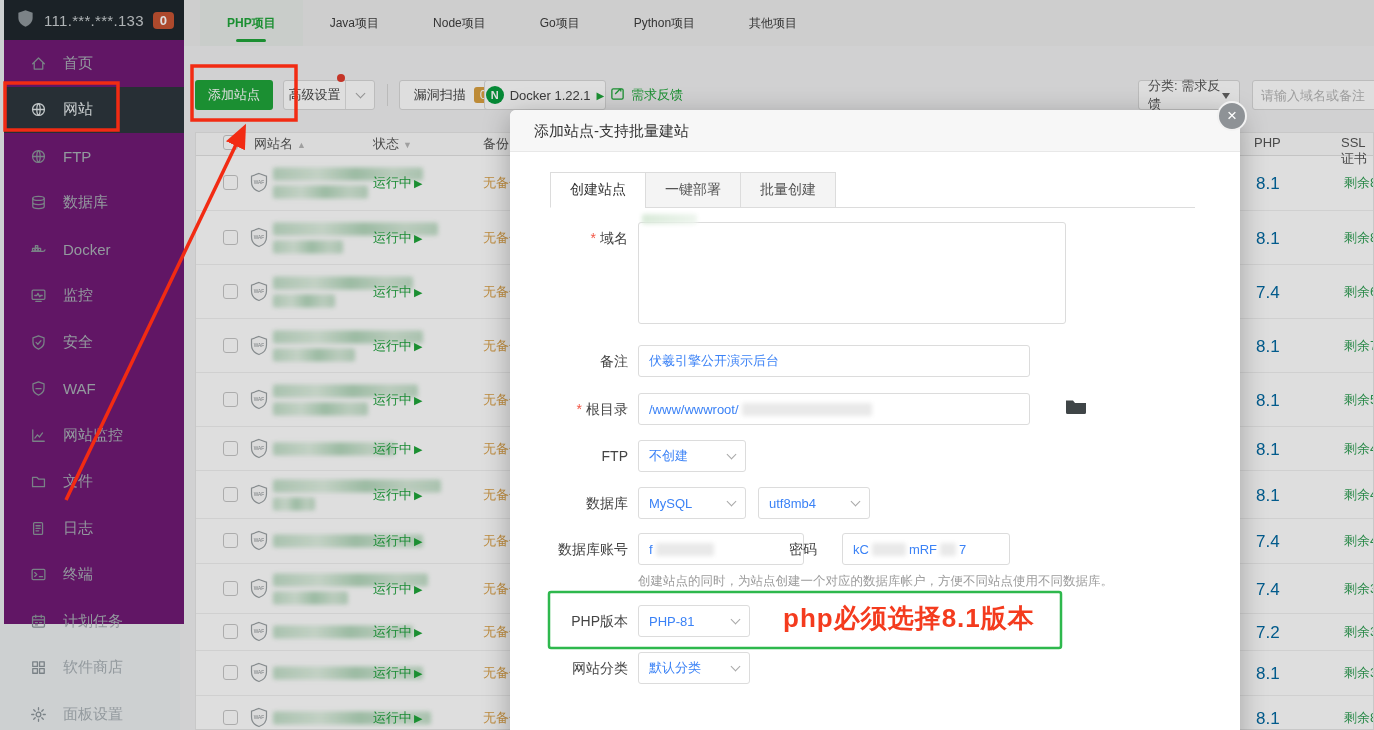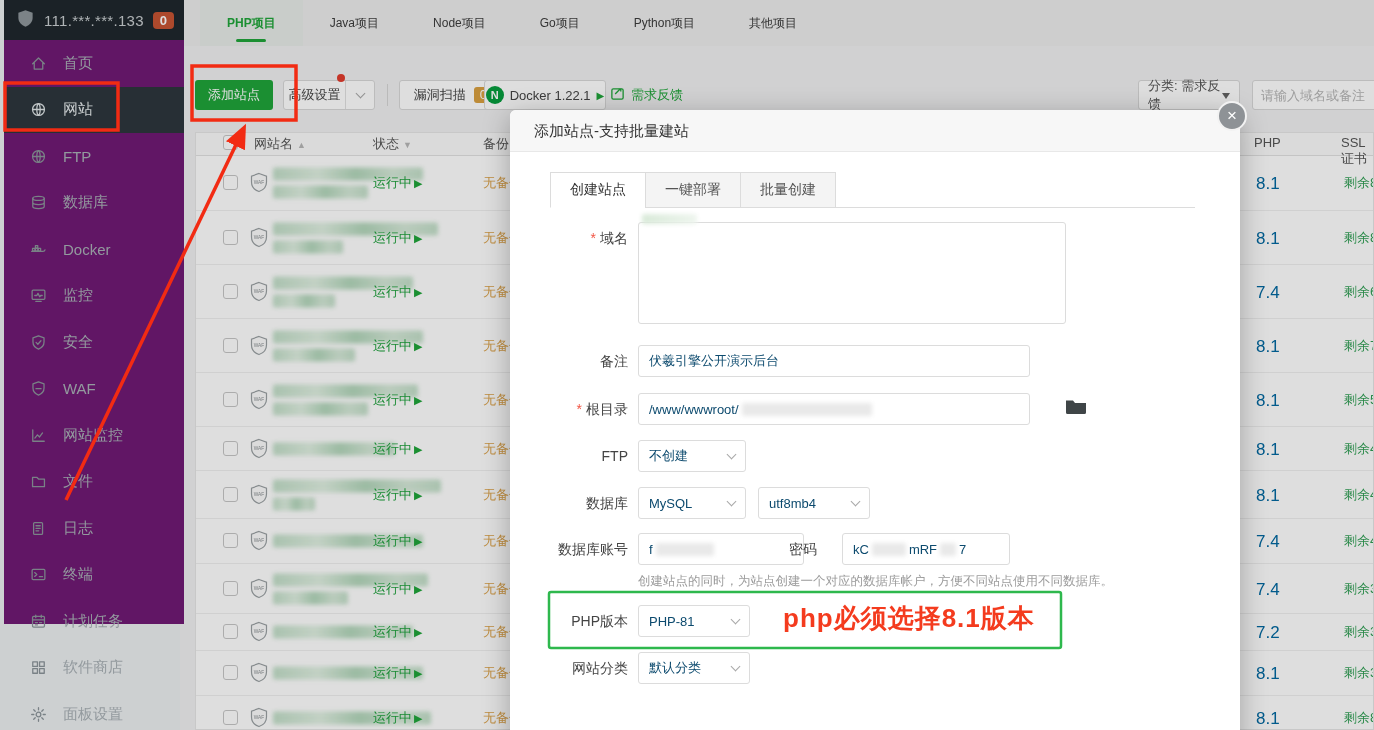--- a/index.html
+++ b/index.html
@@ -69,21 +69,21 @@
 .m-close{position:absolute;left:1217px;top:101px;width:30px;height:30px;border-radius:50%;background:#8e9296;
   border:2px solid #f2f2f2;color:#fff;display:flex;align-items:center;justify-content:center;font-size:17px;
   cursor:pointer;z-index:55}
 .m-tabs{position:absolute;left:40px;top:62px;display:flex;z-index:2}
 .m-tab{height:36px;padding:0 19px;display:flex;align-items:center;font-size:14px;color:#555;background:#f4f4f4;
   border:1px solid #dcdcdc;margin-right:-1px;cursor:pointer}
 .m-tab.on{background:#fff;color:#333;border-bottom:1px solid #fff}
 .m-tabline{position:absolute;left:40px;top:97px;width:645px;height:1px;background:#dcdcdc}
 .flabel{position:absolute;left:0;width:118px;text-align:right;font-size:14px;color:#444;height:32px;line-height:32px}
 .req{color:#f25544;margin-right:4px}
-.fin{position:absolute;height:32px;border:1px solid #dcdcdc;border-radius:3px;font-size:13px;color:#0c4a6e;
+.fin{position:absolute;height:32px;border:1px solid #dcdcdc;border-radius:3px;font-size:13px;color:#3b82f6;
   padding:0 10px;background:#fff;display:flex;align-items:center}
 input.fin{display:block;line-height:30px}
 .fsel{justify-content:space-between;cursor:pointer}
 .chev{width:7px;height:7px;border-right:1.4px solid #a8a8a8;border-bottom:1.4px solid #a8a8a8;transform:rotate(45deg);margin-top:-4px}
 .fta{position:absolute;left:128px;top:112px;width:428px;height:102px;border:1px solid #dcdcdc;border-radius:3px;resize:none;background:#fff}
 .fhelp{position:absolute;left:128px;top:463px;font-size:12.5px;color:#9b9b9b}
 .blur-sm{display:inline-block;height:13px;border-radius:2px;background:#e9e9e9;filter:blur(2px);margin:0 3px}
 .blur-green{background:linear-gradient(90deg,#d9ead9,#eef5ee);filter:blur(2px);border-radius:2px}
 .folder-ico{position:absolute;left:555px;top:288px;cursor:pointer}
 

